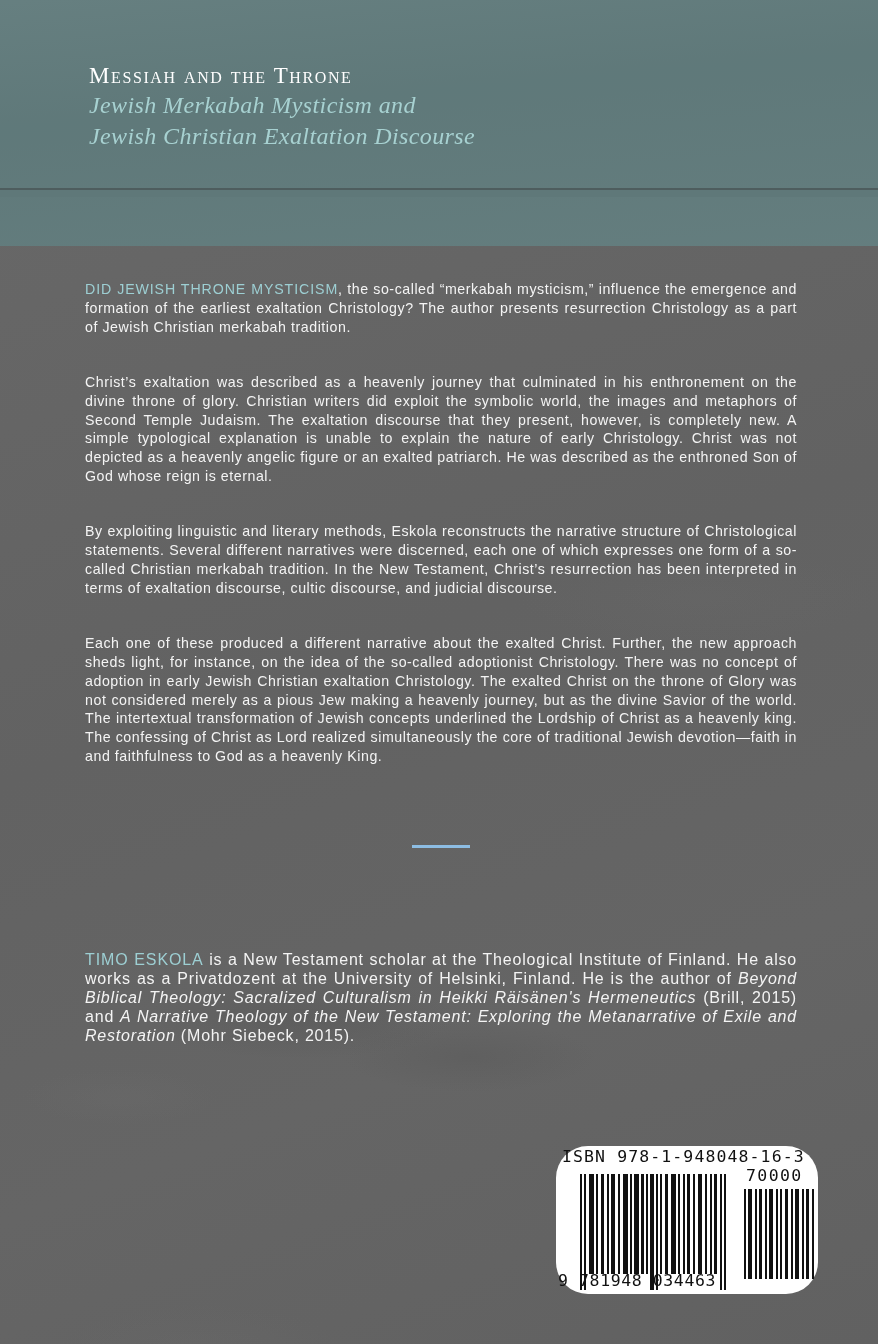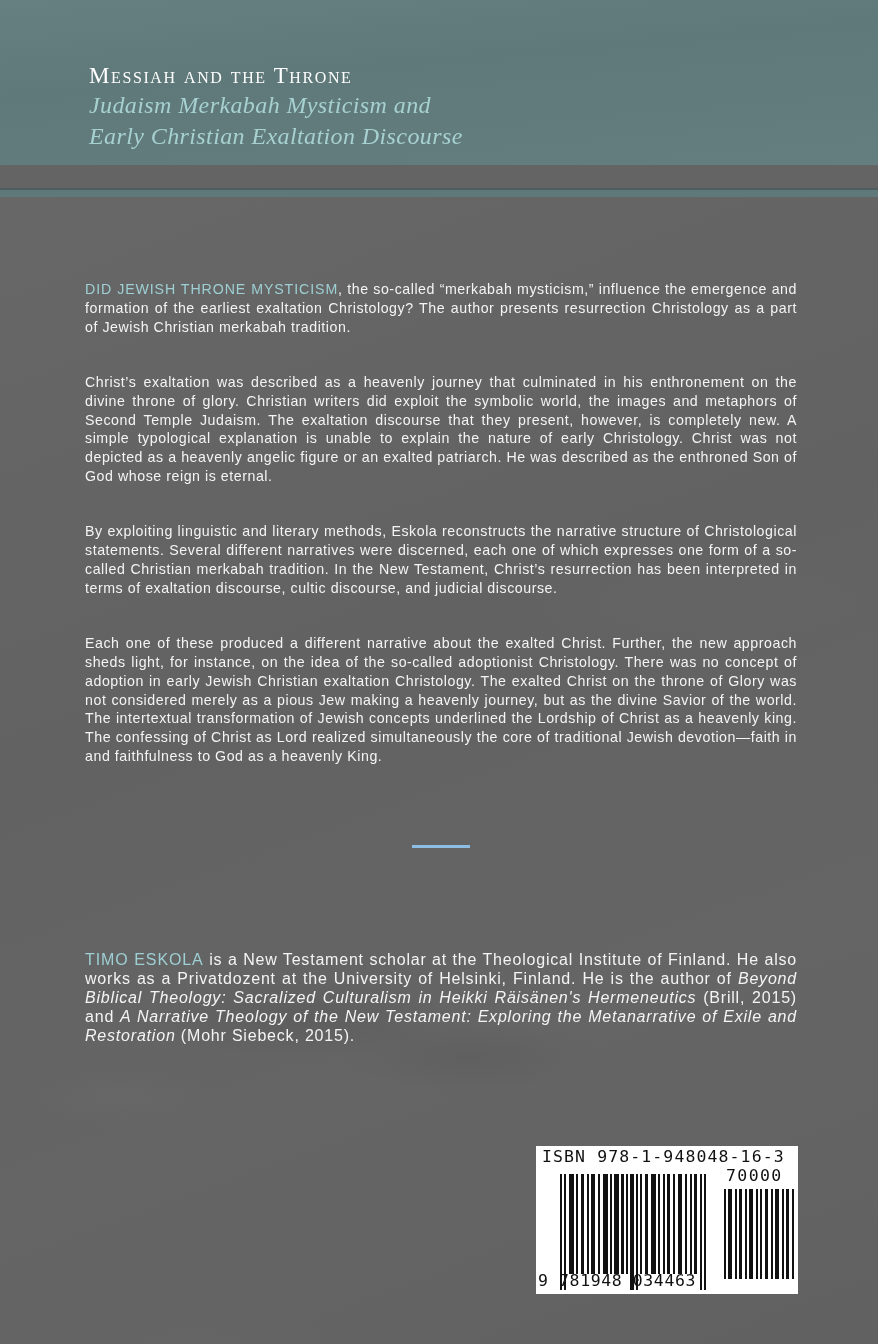--- a/index.html
+++ b/index.html
@@ -14,21 +14,21 @@
     position: absolute; left: 0; top: 197px; width: 878px; height: 1147px;
     background:
       radial-gradient(ellipse 220px 60px at 300px 820px, rgba(80,80,80,0.35), transparent 70%),
       radial-gradient(ellipse 180px 50px at 470px 860px, rgba(85,85,85,0.35), transparent 70%),
       radial-gradient(ellipse 140px 40px at 120px 900px, rgba(110,110,110,0.25), transparent 70%),
       radial-gradient(ellipse 260px 70px at 700px 400px, rgba(110,110,110,0.18), transparent 70%),
       radial-gradient(ellipse 200px 60px at 200px 1150px, rgba(110,110,110,0.2), transparent 70%),
       linear-gradient(160deg, #676767 0%, #626262 40%, #656565 70%, #616161 100%);
   }
   .header {
-    position: absolute; left: 0; top: 0; width: 878px; height: 165px;
+    position: absolute; left: 0; top: 0; width: 878px; height: 246px;
     background:
       linear-gradient(175deg, rgba(255,255,255,0.03) 0%, rgba(0,0,0,0.02) 40%, rgba(255,255,255,0.02) 100%),
       #617b7c;
   }
   .header-line {
     position: absolute; left: 0; top: 188px; width: 878px; height: 2px;
     background: #4e5d5e;
   }
   .header-strip {
     position: absolute; left: 0; top: 190px; width: 878px; height: 7px;
@@ -73,22 +73,23 @@
     position: absolute; left: 85px; top: 950px; width: 712px;
     color: #f4f4f4;
     font-family: "Liberation Sans", sans-serif;
     font-size: 16px;
     line-height: 19px;
     letter-spacing: 0.8px;
     text-align: justify;
   }
   .bio em { font-style: italic; }
   .barcode-box {
-    position: absolute; left: 536px; top: 1146px; width: 262px; height: 148px;
+    position: absolute; left: 556px; top: 1146px; width: 262px; height: 148px;
     background: #ffffff;
+    border-radius: 32px;
   }
   .isbn-text {
     position: absolute; left: 6px; top: 1px;
     font-family: "DejaVu Sans Mono", monospace;
     font-size: 16.5px; color: #111;
     letter-spacing: 1.1px; white-space: nowrap;
   }
   .price-code {
     position: absolute; left: 190px; top: 20px;
     font-family: "DejaVu Sans Mono", monospace;
@@ -107,22 +108,22 @@
   }
 </style>
 </head>
 <body>
 
 <div class="marble"></div>
 
 <div class="header">
   <div class="title">Messiah and the Throne</div>
   <div class="subtitle">
-    <div>Judaism Merkabah Mysticism and</div>
-    <div>Early Christian Exaltation Discourse</div>
+    <div>Jewish Merkabah Mysticism and</div>
+    <div>Jewish Christian Exaltation Discourse</div>
   </div>
 </div>
 <div class="header-line"></div>
 <div class="header-strip"></div>
 
 <div class="content">
   <p><span class="lead">DID JEWISH THRONE MYSTICISM</span><span>, the so-called “merkabah mysticism,” influence the emergence and formation of the earliest exaltation Christology? The author presents resurrection Christology as a part of Jewish Christian merkabah tradition.</span></p>
   <p>Christ’s exaltation was described as a heavenly journey that culminated in his enthronement on the divine throne of glory. Christian writers did exploit the symbolic world, the images and metaphors of Second Temple Judaism. The exaltation discourse that they present, however, is completely new. A simple typological explanation is unable to explain the nature of early Christology. Christ was not depicted as a heavenly angelic figure or an exalted patriarch. He was described as the enthroned Son of God whose reign is eternal.</p>
   <p>By exploiting linguistic and literary methods, Eskola reconstructs the narrative structure of Christological statements. Several different narratives were discerned, each one of which expresses one form of a so-called Christian merkabah tradition. In the New Testament, Christ’s resurrection has been interpreted in terms of exaltation discourse, cultic discourse, and judicial discourse.</p>
   <p>Each one of these produced a different narrative about the exalted Christ. Further, the new approach sheds light, for instance, on the idea of the so-called adoptionist Christology. There was no concept of adoption in early Jewish Christian exaltation Christology. The exalted Christ on the throne of Glory was not considered merely as a pious Jew making a heavenly journey, but as the divine Savior of the world. The intertextual transformation of Jewish concepts underlined the Lordship of Christ as a heavenly king. The confessing of Christ as Lord realized simultaneously the core of traditional Jewish devotion—faith in and faithfulness to God as a heavenly King.</p>

